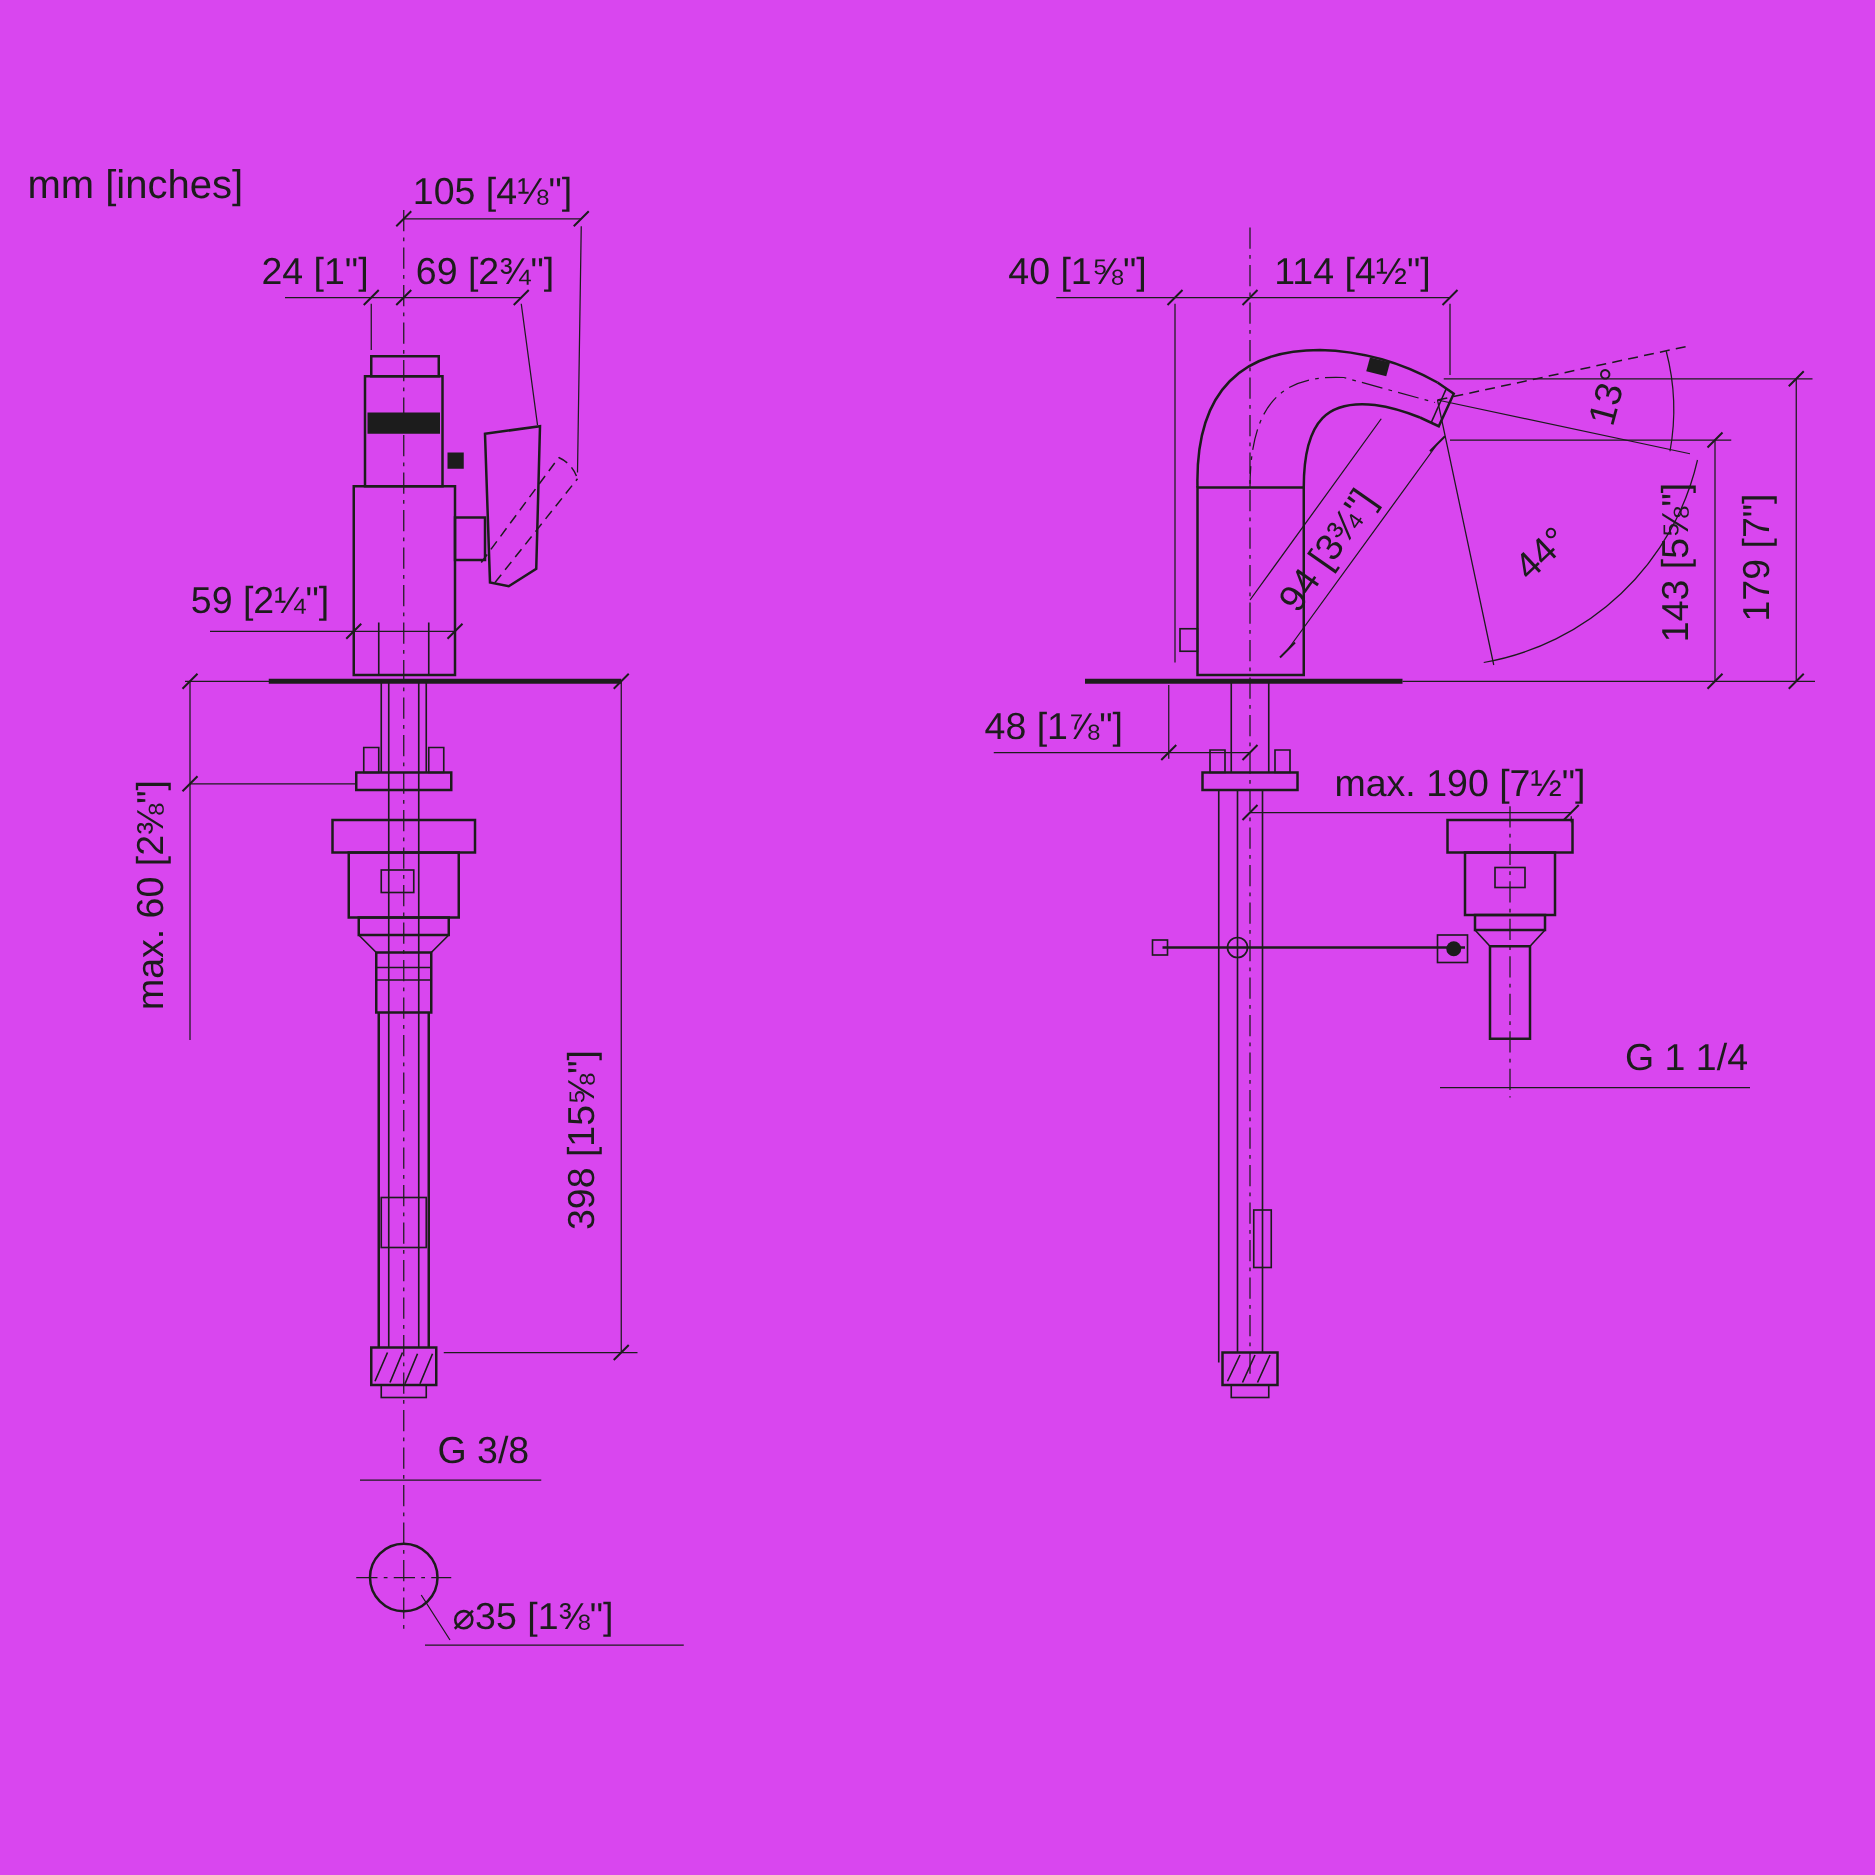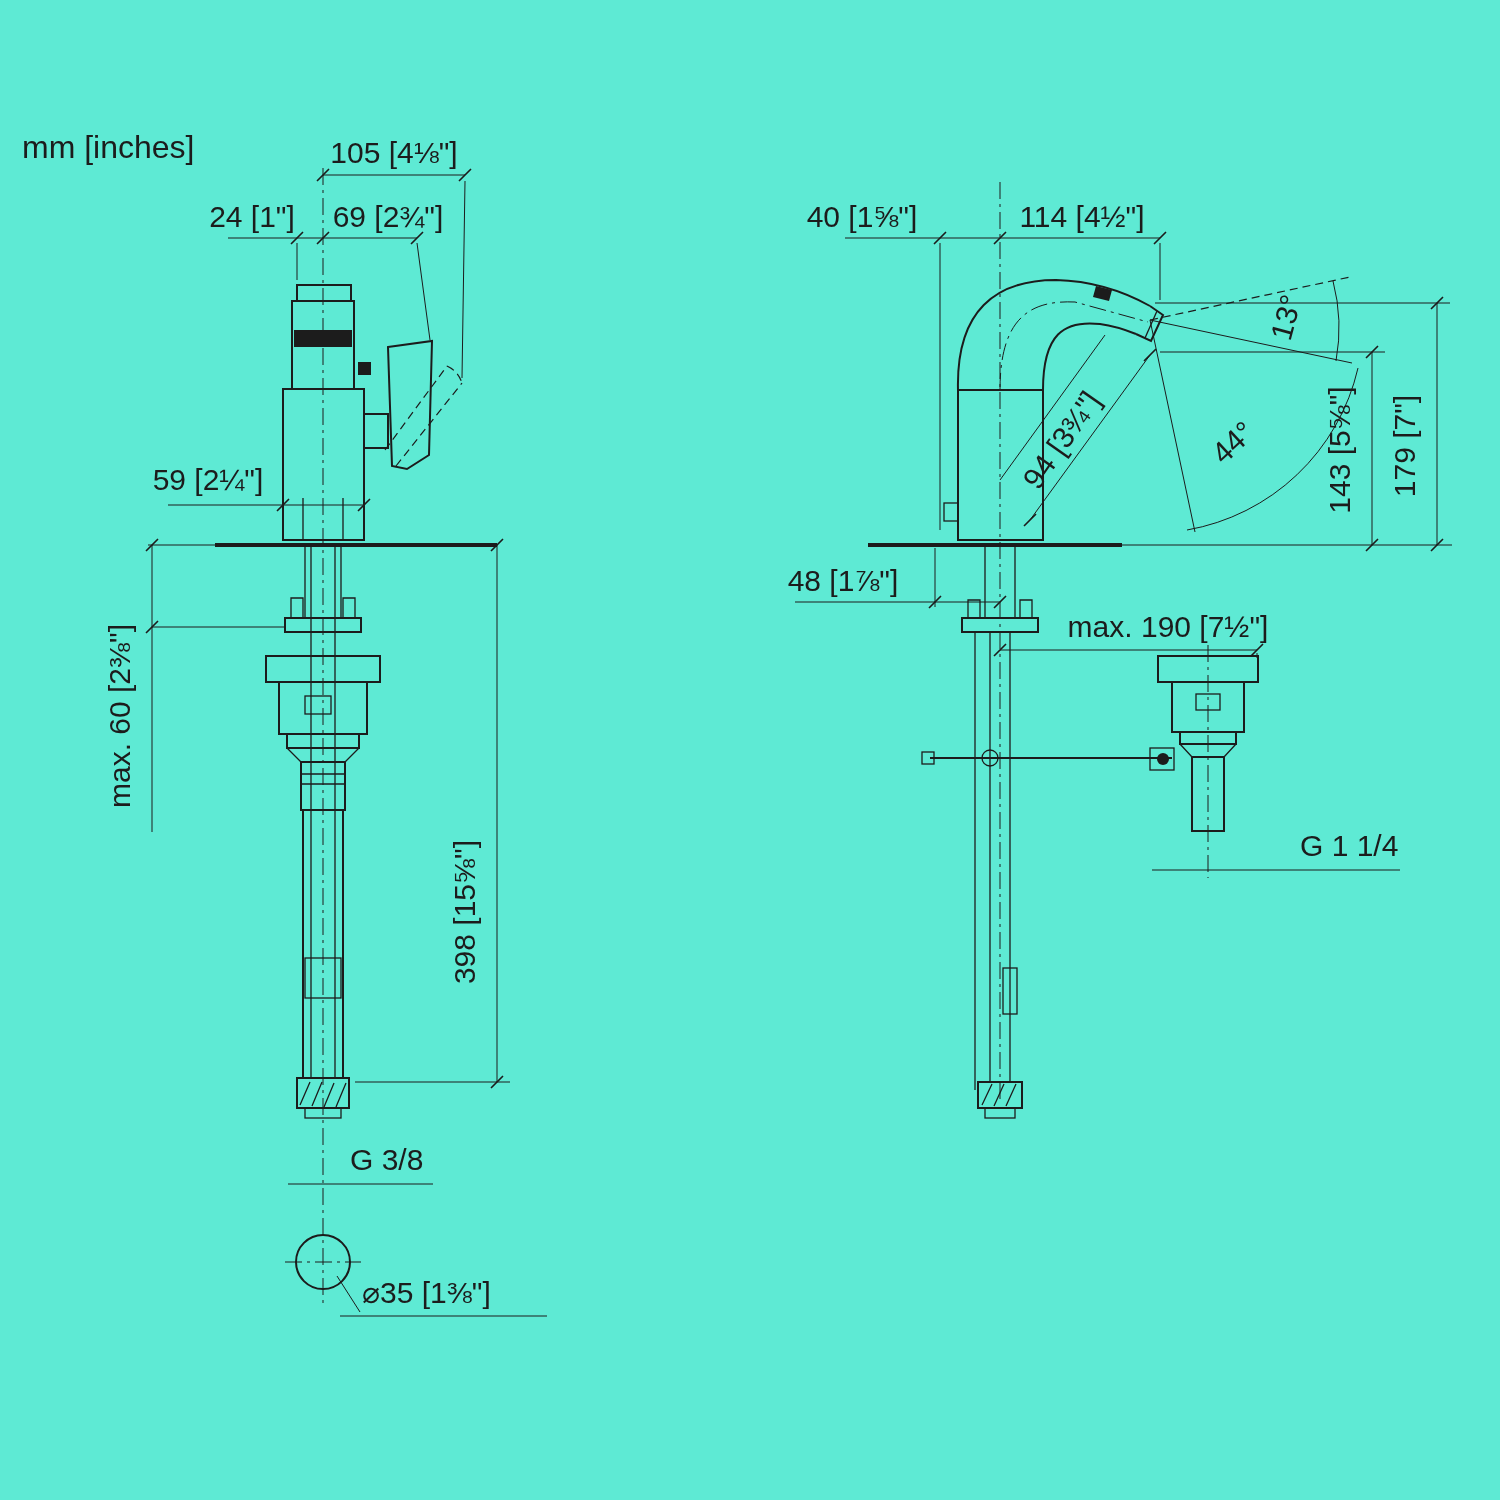--- a/index.html
+++ b/index.html
@@ -1,16 +1,16 @@
 <!DOCTYPE html>
 <html><head>
 <meta charset="utf-8">
 <style>
   html,body{margin:0;padding:0;background:#ffffff;}
-  .stage{position:relative;width:1500px;height:1500px;background:#5eead4;overflow:hidden;}
+  .stage{position:relative;width:1500px;height:1500px;background:#d946ef;overflow:hidden;}
   svg{display:block;}
   .o  {fill:none;stroke:#1c1c1c;stroke-width:2;}
   .o1 {fill:none;stroke:#1c1c1c;stroke-width:1.3;}
   .of {fill:#1c1c1c;stroke:none;}
   .th {fill:none;stroke:#1c1c1c;stroke-width:4;}
   .d  {fill:none;stroke:#1c1c1c;stroke-width:1;}
   .hid{fill:none;stroke:#1c1c1c;stroke-width:1.2;stroke-dasharray:8 5;}
   .cl {fill:none;stroke:#1c1c1c;stroke-width:1;stroke-dasharray:17 5 3 5;}
   .tk {fill:none;stroke:#1c1c1c;stroke-width:1.6;}
   text{font-family:"Liberation Sans","DejaVu Sans",sans-serif;font-size:30px;fill:#1c1c1c;}

